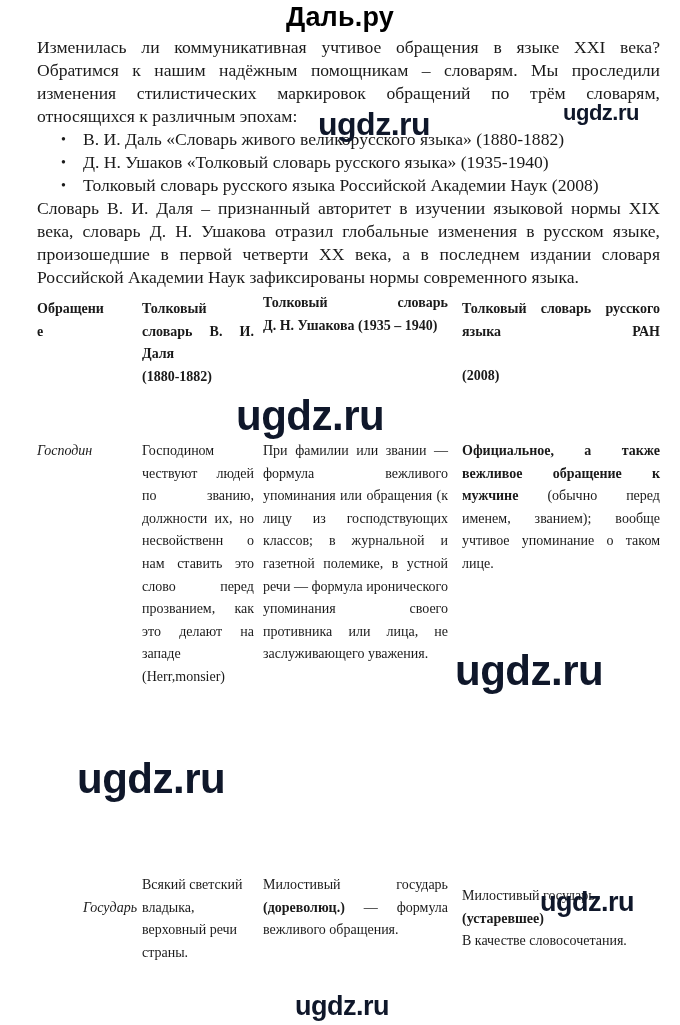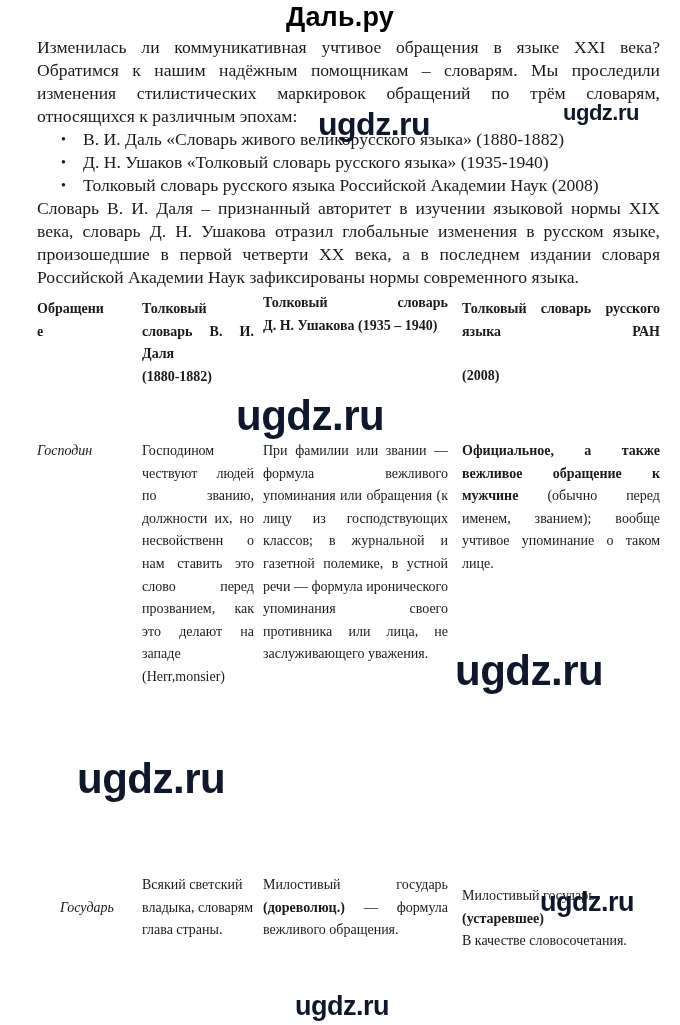--- a/index.html
+++ b/index.html
@@ -77,22 +77,22 @@
 
   <div class="cell term" style="left:37px; top:440px; width:100px; text-align:left;">Господин</div>
   <div class="cell last" style="left:142px; top:440px; width:112px;">Господином чествуют людей по званию, должности их, но несвойственн о нам ставить это слово перед прозванием, как это делают на западе (Herr,monsier)</div>
   <div class="cell last" style="left:263px; top:440px; width:185px;">
     <div style="text-align-last:left;">При фамилии или звании — формула вежливого упоминания или обращения (к лицу из господствующих классов; в журнальной и газетной полемике, в устной речи — формула иронического упоминания своего противника или лица, не заслуживающего уважения.</div>
   </div>
   <div class="cell last" style="left:462px; top:440px; width:198px;">
     <span class="b">Официальное, а также вежливое обращение к мужчине</span><span> (обычно перед именем, званием); вообще учтивое упоминание о таком лице.</span>
   </div>
 
-  <div class="cell term" style="left:37px; top:897px; width:100px; text-align:center;">Государь</div>
-  <div class="cell last" style="left:142px; top:874px; width:112px; text-align:left;">Всякий светский владыка, словарям глава страны.</div>
+  <div class="cell term" style="left:37px; top:897px; width:100px; text-align:right;">Государь</div>
+  <div class="cell last" style="left:142px; top:874px; width:112px; text-align:left;">Всякий светский владыка, верховный речи страны.</div>
   <div class="cell last" style="left:263px; top:874px; width:185px;">
     <span>Милостивый государь </span><span class="b">(дореволюц.)</span><span> — формула вежливого обращения.</span>
   </div>
   <div class="cell" style="left:462px; top:874px; width:198px;">
     <div style="margin-top:11px; text-align:left;">
       <span>Милостивый государь </span><span class="b">(устаревшее)</span>
     </div>
     <div style="text-align:justify; text-align-last:left;">В качестве словосочетания.</div>
   </div>
 </div>

